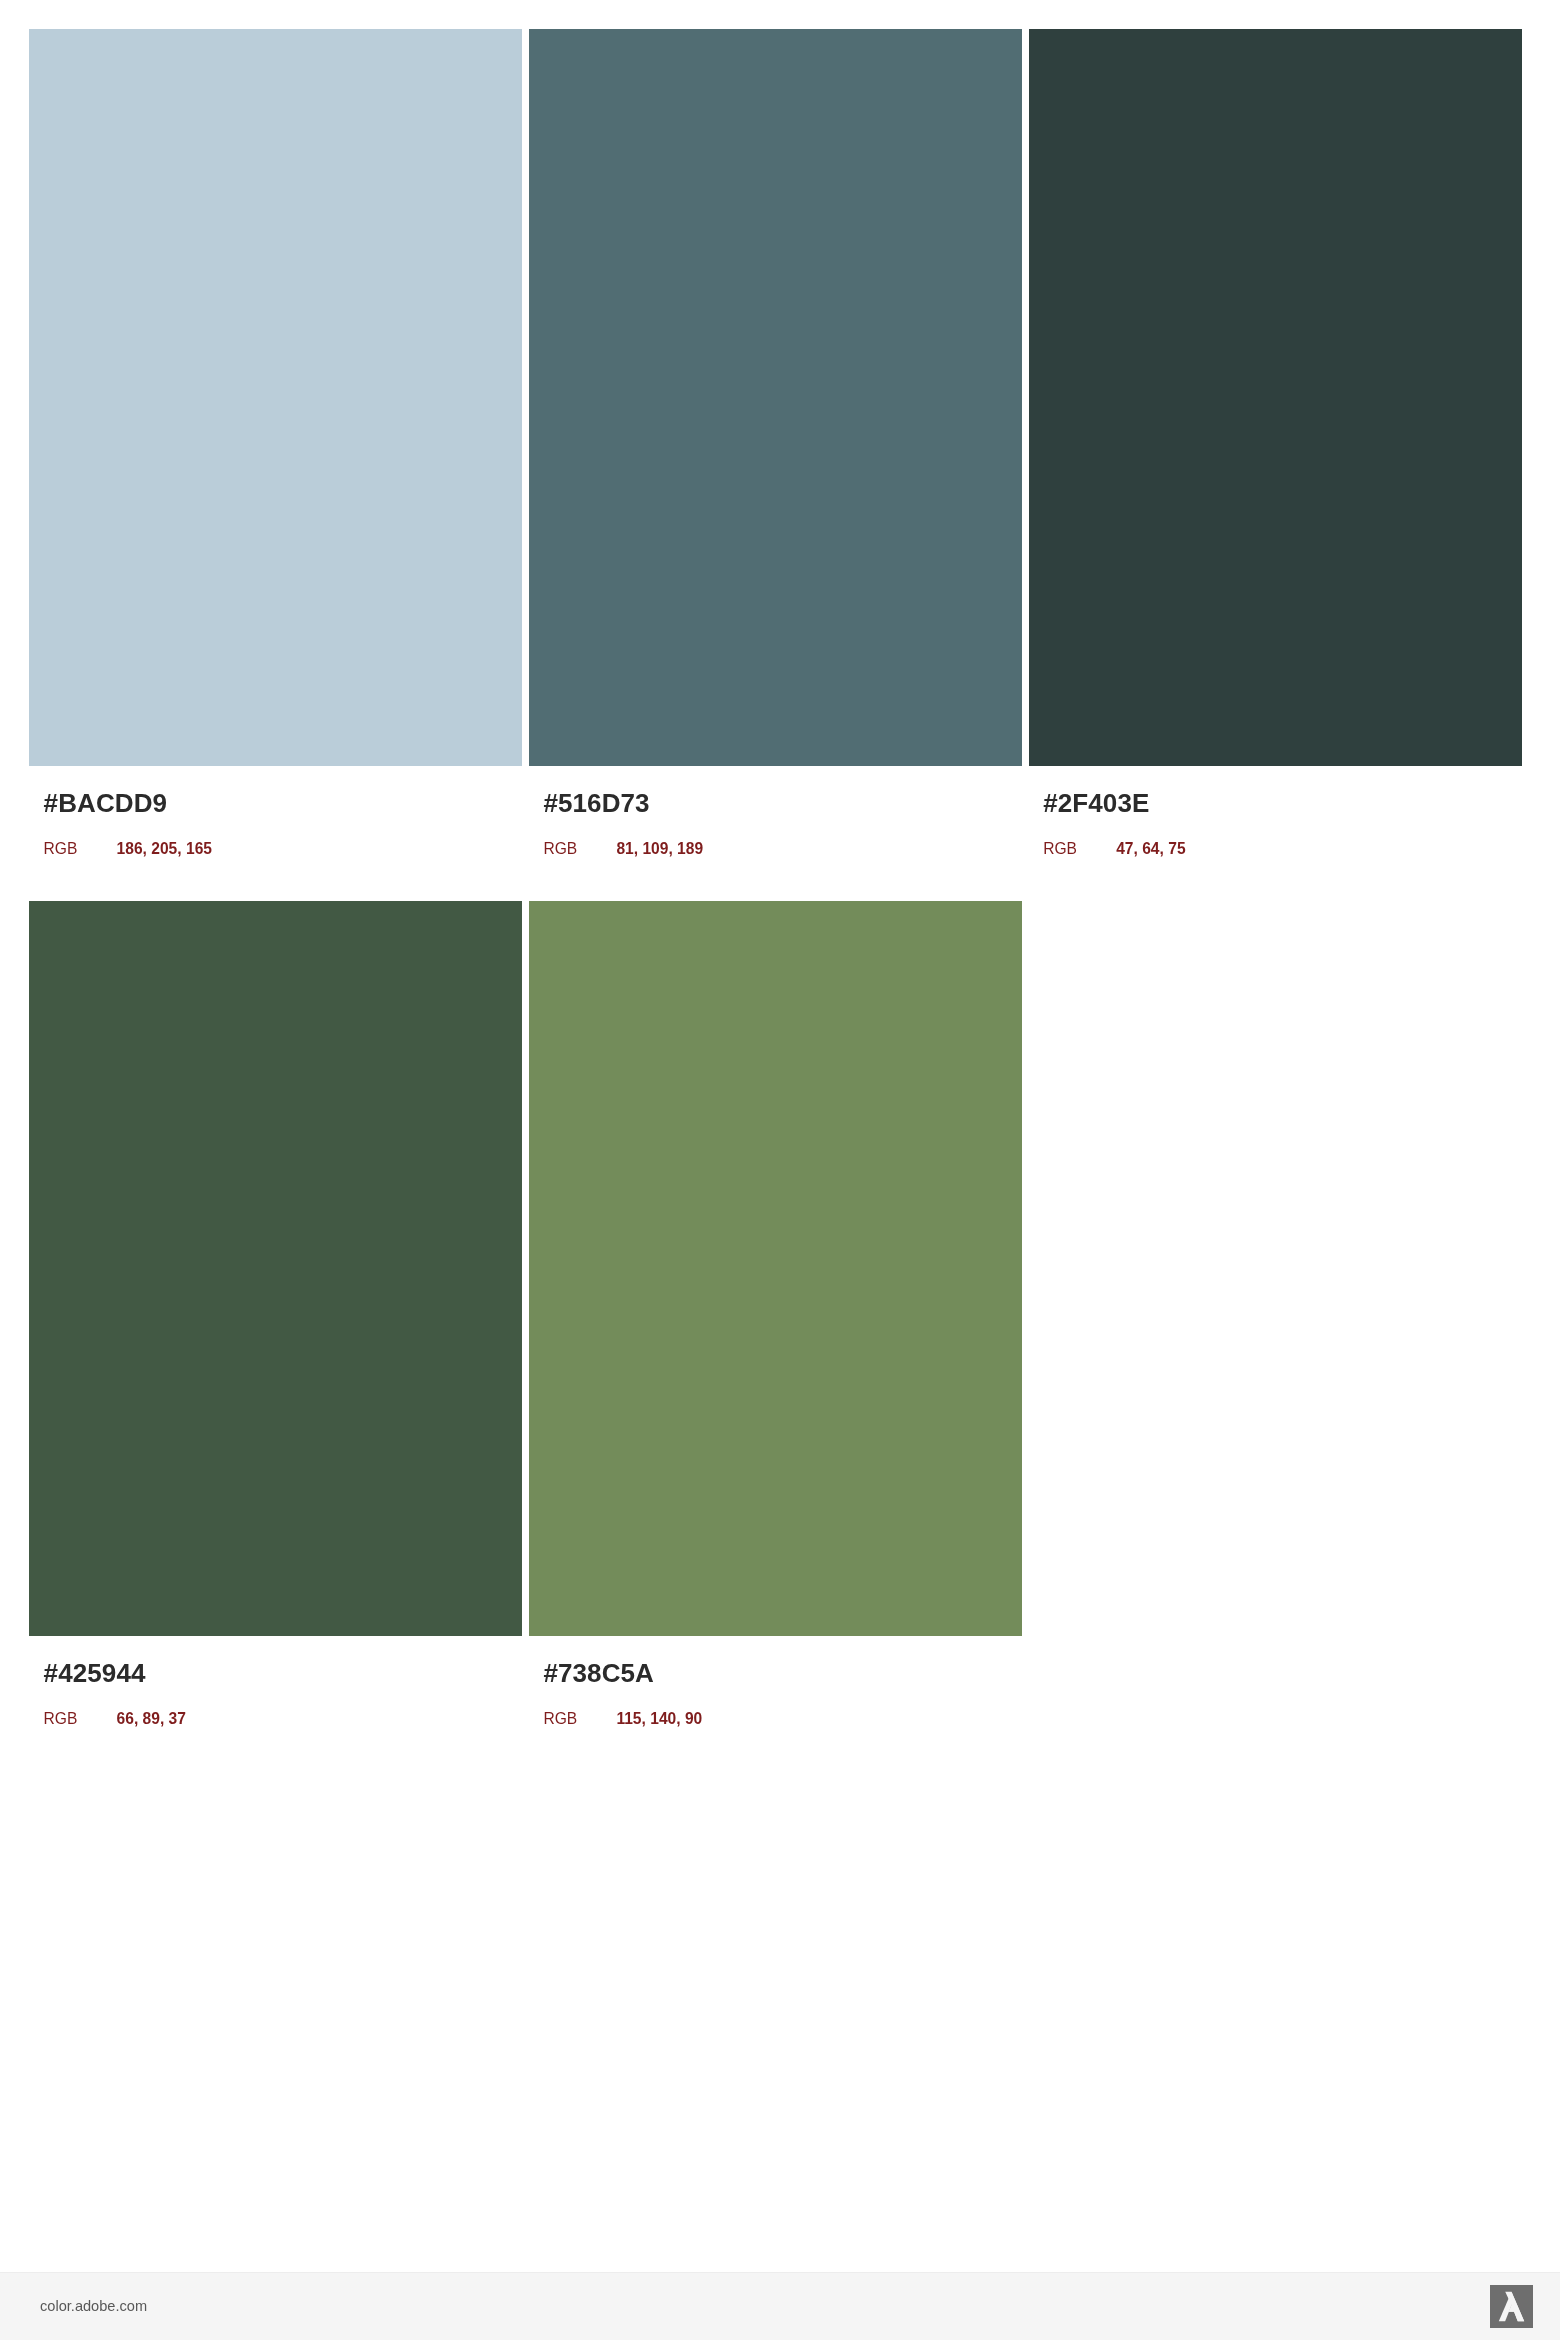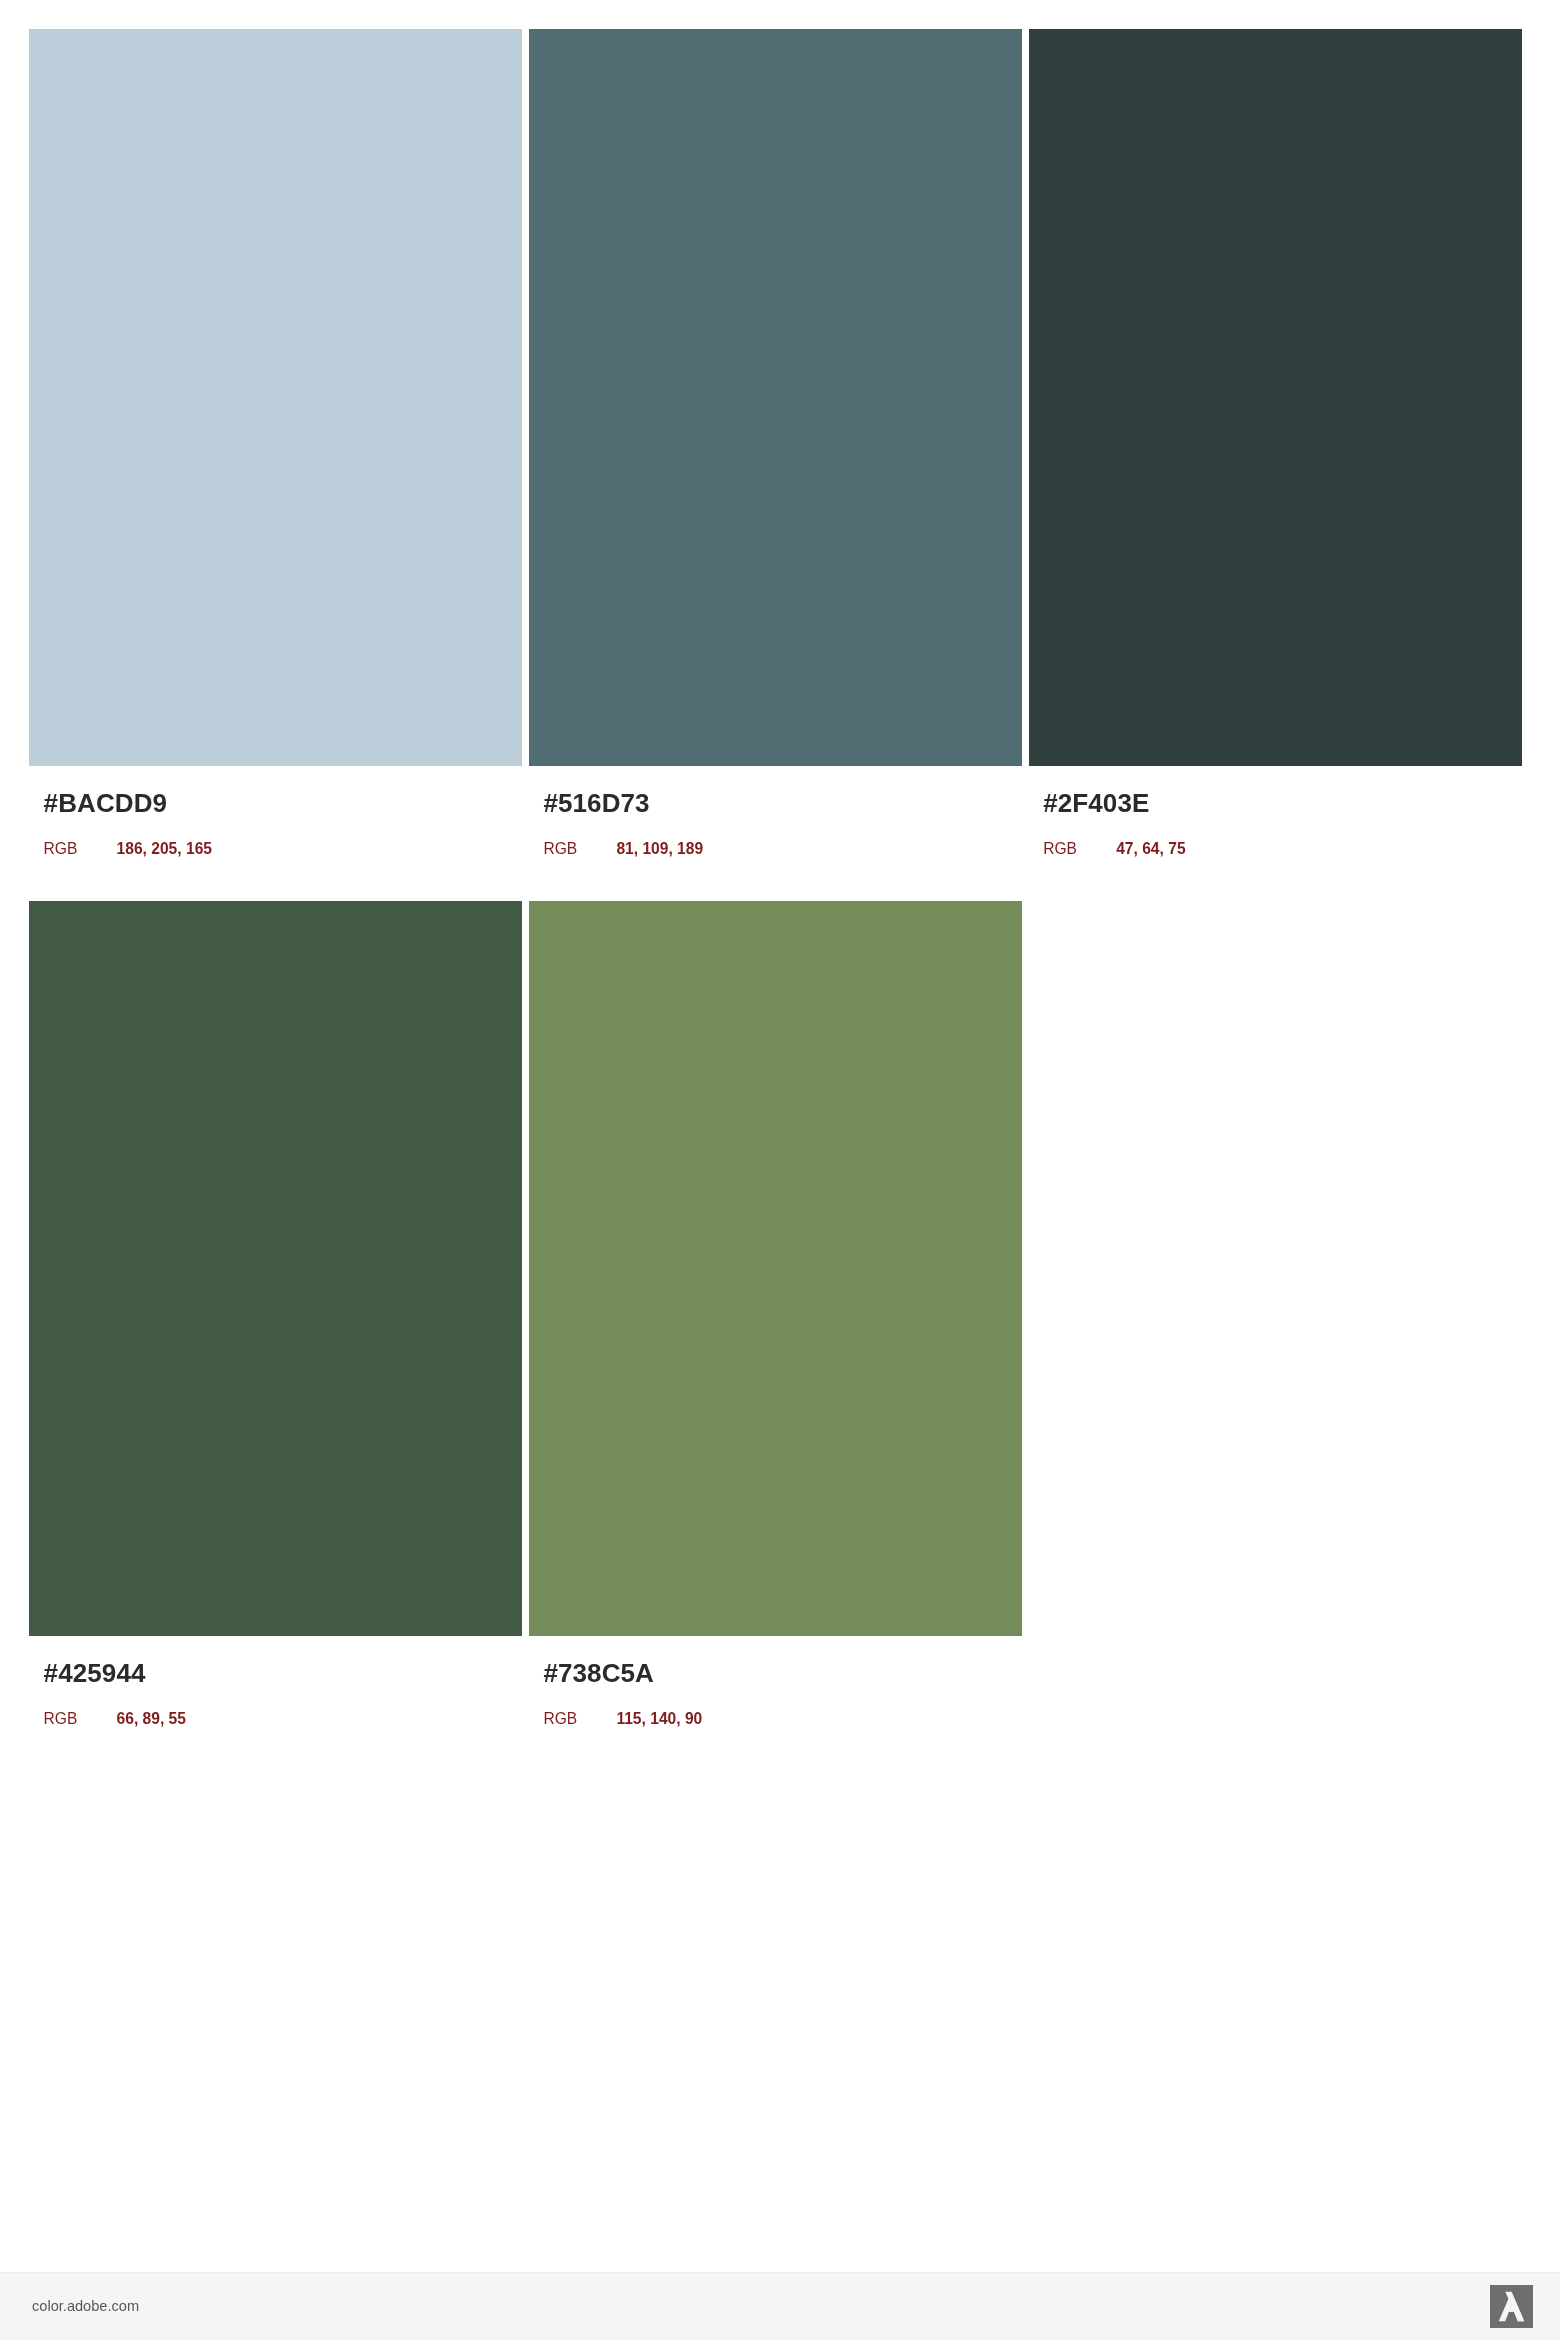--- a/index.html
+++ b/index.html
@@ -106,21 +106,21 @@
     left: 0;
     top: 2273px;
     width: 1560px;
     height: 67px;
     background: #f5f5f5;
     display: flex;
     flex-direction: row;
     align-items: center;
     justify-content: space-between;
     box-sizing: border-box;
-    padding-left: 32px;
+    padding-left: 40px;
     padding-right: 27px;
   }
 
   #footer-url {
     font-size: 14.6px;
     color: #585858;
     line-height: 1;
   }
 
   #adobe-logo {
@@ -174,21 +174,21 @@
     </div>
 
     <div class="swatch-row row-2">
 
       <div class="swatch-card">
         <div class="swatch-chip" style="background:#425944"></div>
         <div class="swatch-info">
           <div class="swatch-hex">#425944</div>
           <div class="swatch-rgb-line">
             <span class="rgb-label">RGB</span>
-            <span class="rgb-value">66, 89, 55</span>
+            <span class="rgb-value">66, 89, 37</span>
           </div>
         </div>
       </div>
 
       <div class="swatch-card">
         <div class="swatch-chip" style="background:#738C5A"></div>
         <div class="swatch-info">
           <div class="swatch-hex">#738C5A</div>
           <div class="swatch-rgb-line">
             <span class="rgb-label">RGB</span>

